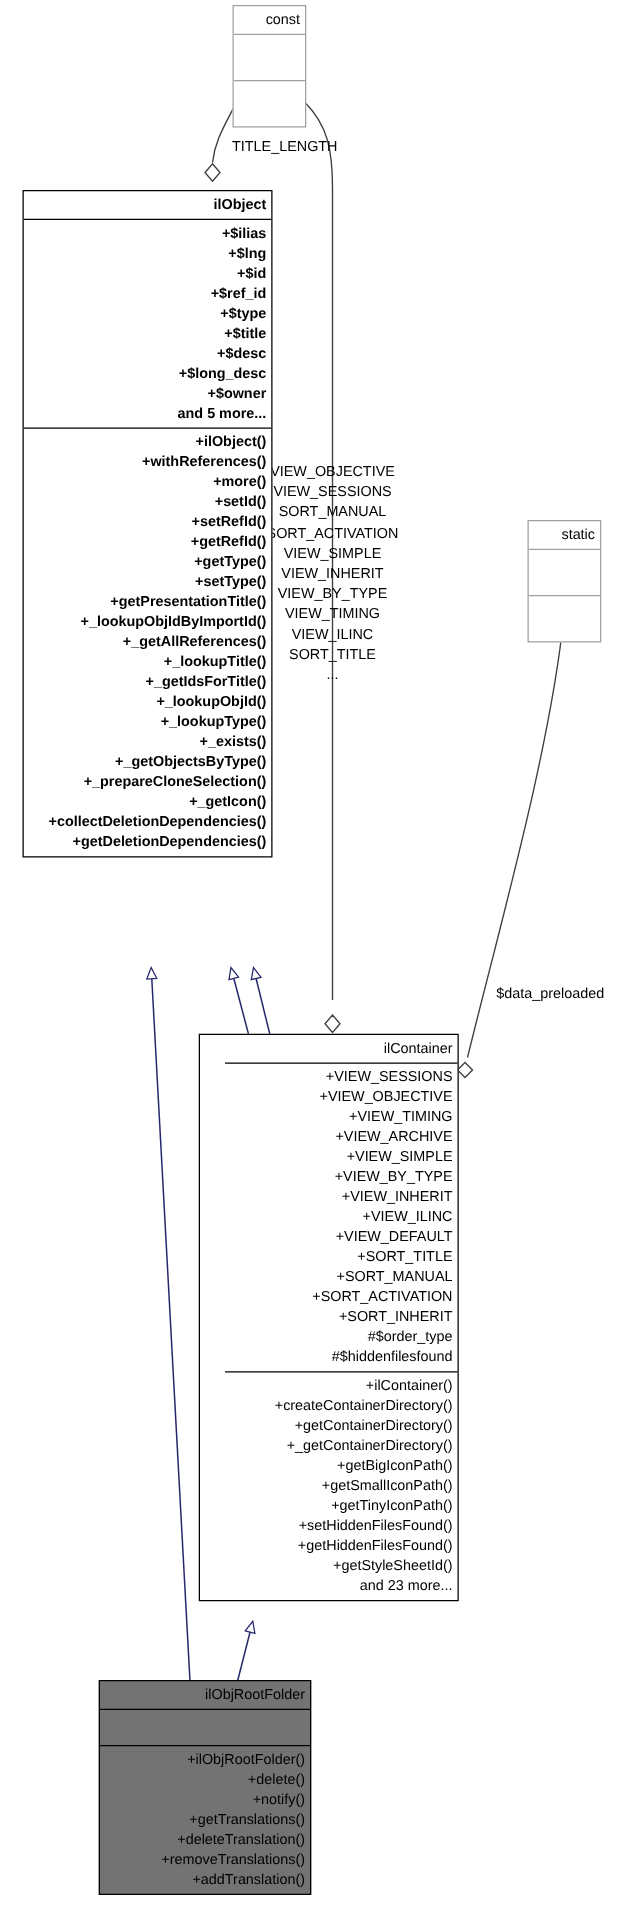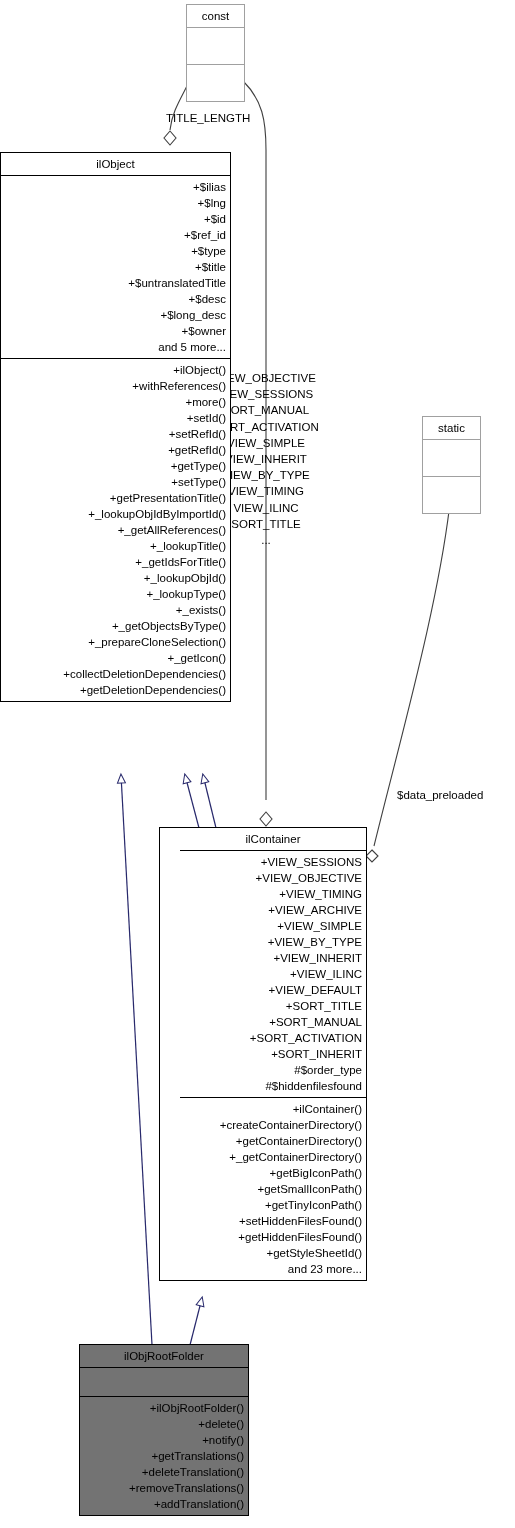--- a/index.html
+++ b/index.html
@@ -35,21 +35,21 @@
     background: #ffffff;
     border: 1px solid #000000;
     font-size: 11px;
     line-height: 11px;
     color: #000000;
   }
   .node.thin-border { border: 1px solid #a0a0a0; }
   .node.filled { background: #737373; }
 
   .node-title {
-    text-align: center;
+    text-align: right;
     padding: 5px 4px 5px 4px;
     font-size: 11.5px;
     line-height: 12px;
     white-space: nowrap;
   }
   .node-sep {
     border-top: 1px solid #000000;
     height: 0;
     font-size: 0;
     line-height: 0;
@@ -75,21 +75,21 @@
   }
   .node.thin-border .empty-compartment { height: 30px; }
 
   
   .edge-label {
     position: absolute;
     font-size: 11.5px;
     line-height: 16px;
     color: #000000;
     white-space: nowrap;
-    text-align: left;
+    text-align: right;
   }
   .edge-label-block {
     position: absolute;
     font-size: 11.5px;
     line-height: 16.2px;
     color: #000000;
     white-space: nowrap;
     text-align: center;
   }
   .edge-label-block div { white-space: nowrap; }
@@ -157,31 +157,30 @@
   <div class="edge-label" style="left:397px; top:787px;">$data_preloaded</div>
 
   <div class="node thin-border" style="left:186px; top:4px; width:59px;">
     <div class="node-title">const</div>
     <div class="node-sep"></div>
     <div class="node-compartment empty-compartment"></div>
     <div class="node-sep"></div>
     <div class="node-compartment empty-compartment"></div>
   </div>
 
-  <div class="node" style="left:0; top:152px; width:231px;">
+  <div class="node" style="left:18px; top:152px; width:200px;font-weight:bold;">
     <div class="node-title">ilObject</div>
     <div class="node-sep"></div>
     <div class="node-compartment" id="ilobject-attrs">
         <div class="row"><span class="vis">+</span><span>$ilias</span></div>
         <div class="row"><span class="vis">+</span><span>$lng</span></div>
         <div class="row"><span class="vis">+</span><span>$id</span></div>
         <div class="row"><span class="vis">+</span><span>$ref_id</span></div>
         <div class="row"><span class="vis">+</span><span>$type</span></div>
         <div class="row"><span class="vis">+</span><span>$title</span></div>
-        <div class="row"><span class="vis">+</span><span>$untranslatedTitle</span></div>
         <div class="row"><span class="vis">+</span><span>$desc</span></div>
         <div class="row"><span class="vis">+</span><span>$long_desc</span></div>
         <div class="row"><span class="vis">+</span><span>$owner</span></div>
         <div class="row"><span class="vis"></span><span>and 5 more...</span></div>
       </div>
     <div class="node-sep"></div>
     <div class="node-compartment" id="ilobject-ops">
         <div class="row"><span class="vis">+</span><span>ilObject()</span></div>
         <div class="row"><span class="vis">+</span><span>withReferences()</span></div>
         <div class="row"><span class="vis">+</span><span>more()</span></div>

